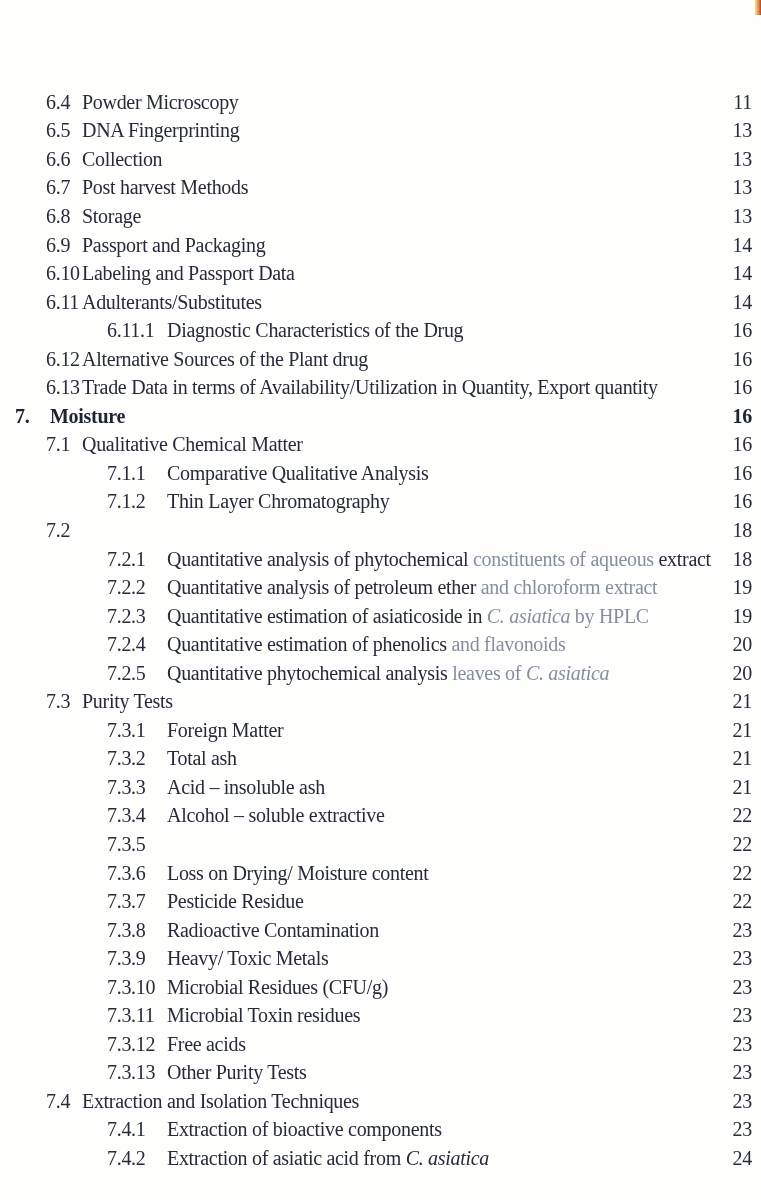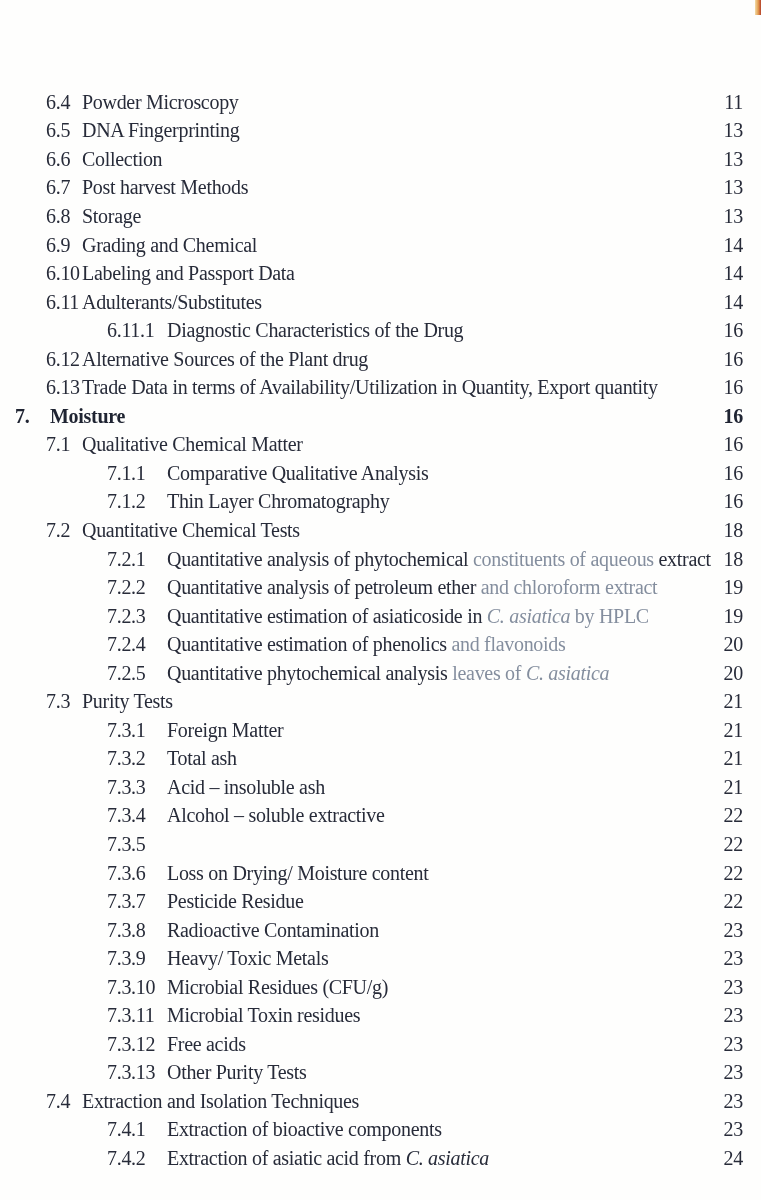--- a/index.html
+++ b/index.html
@@ -14,21 +14,21 @@
     overflow:hidden;
     box-shadow:0 0 4px rgba(0,0,0,.15);
   }
   .bookmark{
     position:absolute;top:0;right:0;
     width:6px;height:15px;
     background:linear-gradient(to right,#f3dca6 0%,#e29a4e 55%,#b4402a 100%);
   }
   .toc{
     position:absolute;
-    top:88px;left:0;right:9px;
+    top:88px;left:0;right:0;
     padding-right:9px;
   }
   .row{
     display:flex;
     align-items:center;
     height:28.55px;
     font-size:20px;
     letter-spacing:-0.3px;
     white-space:nowrap;
   }
@@ -70,21 +70,21 @@
         <span class="title"><span>Post harvest Methods</span></span>
         <span class="page-num">13</span>
       </div>
       <div class="row l2">
         <span class="num">6.8</span>
         <span class="title"><span>Storage</span></span>
         <span class="page-num">13</span>
       </div>
       <div class="row l2">
         <span class="num">6.9</span>
-        <span class="title"><span>Grading and Chemical</span></span>
+        <span class="title"><span>Passport and Packaging</span></span>
         <span class="page-num">14</span>
       </div>
       <div class="row l2">
         <span class="num">6.10</span>
         <span class="title"><span>Labeling and Passport Data</span></span>
         <span class="page-num">14</span>
       </div>
       <div class="row l2">
         <span class="num">6.11</span>
         <span class="title"><span>Adulterants/Substitutes</span></span>
@@ -120,21 +120,20 @@
         <span class="title"><span>Comparative Qualitative Analysis</span></span>
         <span class="page-num">16</span>
       </div>
       <div class="row l3">
         <span class="num">7.1.2</span>
         <span class="title"><span>Thin Layer Chromatography</span></span>
         <span class="page-num">16</span>
       </div>
       <div class="row l2">
         <span class="num">7.2</span>
-        <span class="title"><span>Quantitative Chemical Tests</span></span>
         <span class="page-num">18</span>
       </div>
       <div class="row l3">
         <span class="num">7.2.1</span>
         <span class="title"><span>Quantitative analysis of phytochemical </span><span class="faded">constituents of aqueous </span><span>extract</span></span>
         <span class="page-num">18</span>
       </div>
       <div class="row l3">
         <span class="num">7.2.2</span>
         <span class="title"><span>Quantitative analysis of petroleum ether </span><span class="faded">and chloroform extract</span></span>

